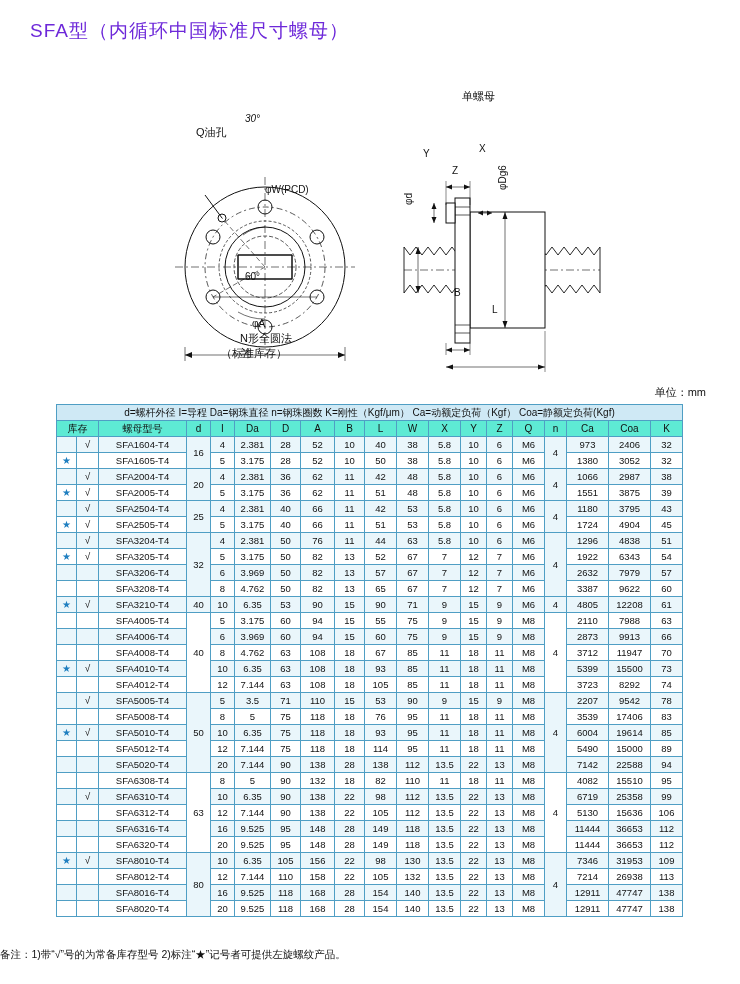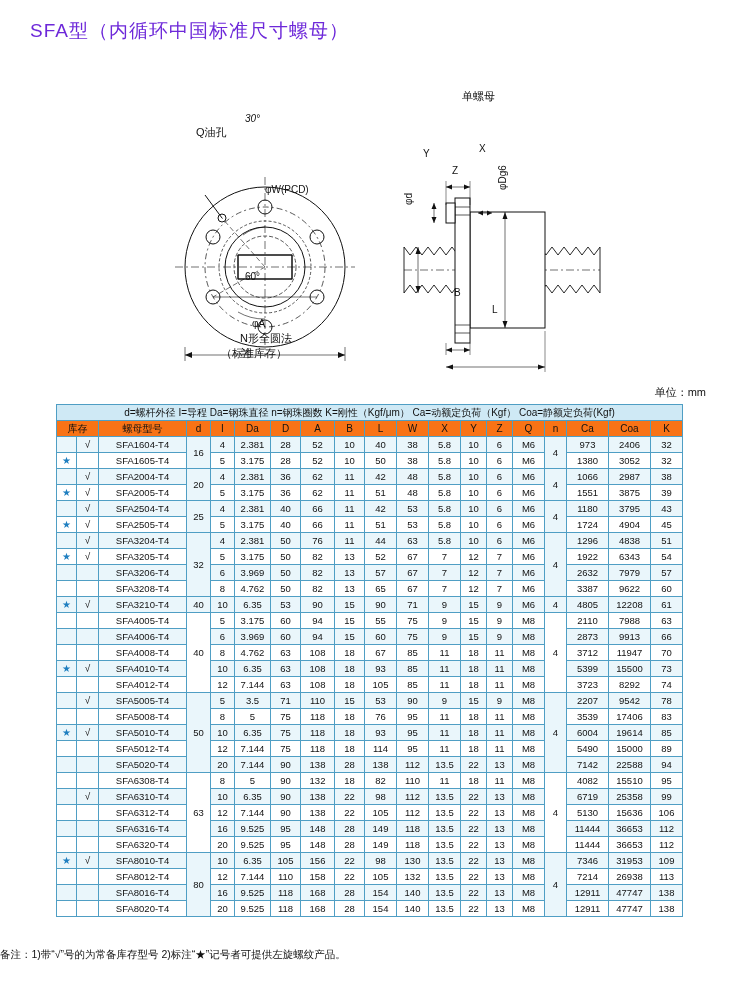--- a/index.html
+++ b/index.html
@@ -43,21 +43,21 @@
     line-height:15px;
     font-weight:normal;
     white-space:nowrap;
   }
   .hdr-note td{
     background:#cfe9f5;
     height:18px;line-height:18px;
     font-size:10px;
   }
   .hdr td{
-    background:#f97316;
+    background:#5eead4;
     height:17px;line-height:17px;
     font-size:10px;
   }
   tr.alt td{background:#eaf6fb;}
   tr.wht td{background:#ffffff;}
   .model{text-align:left;padding-left:6px;}
   .star{color:#1f7fc0;font-size:10px;}
   .chk{font-size:10px;}
   .footer{
     position:absolute;left:0;top:948px;width:740px;

